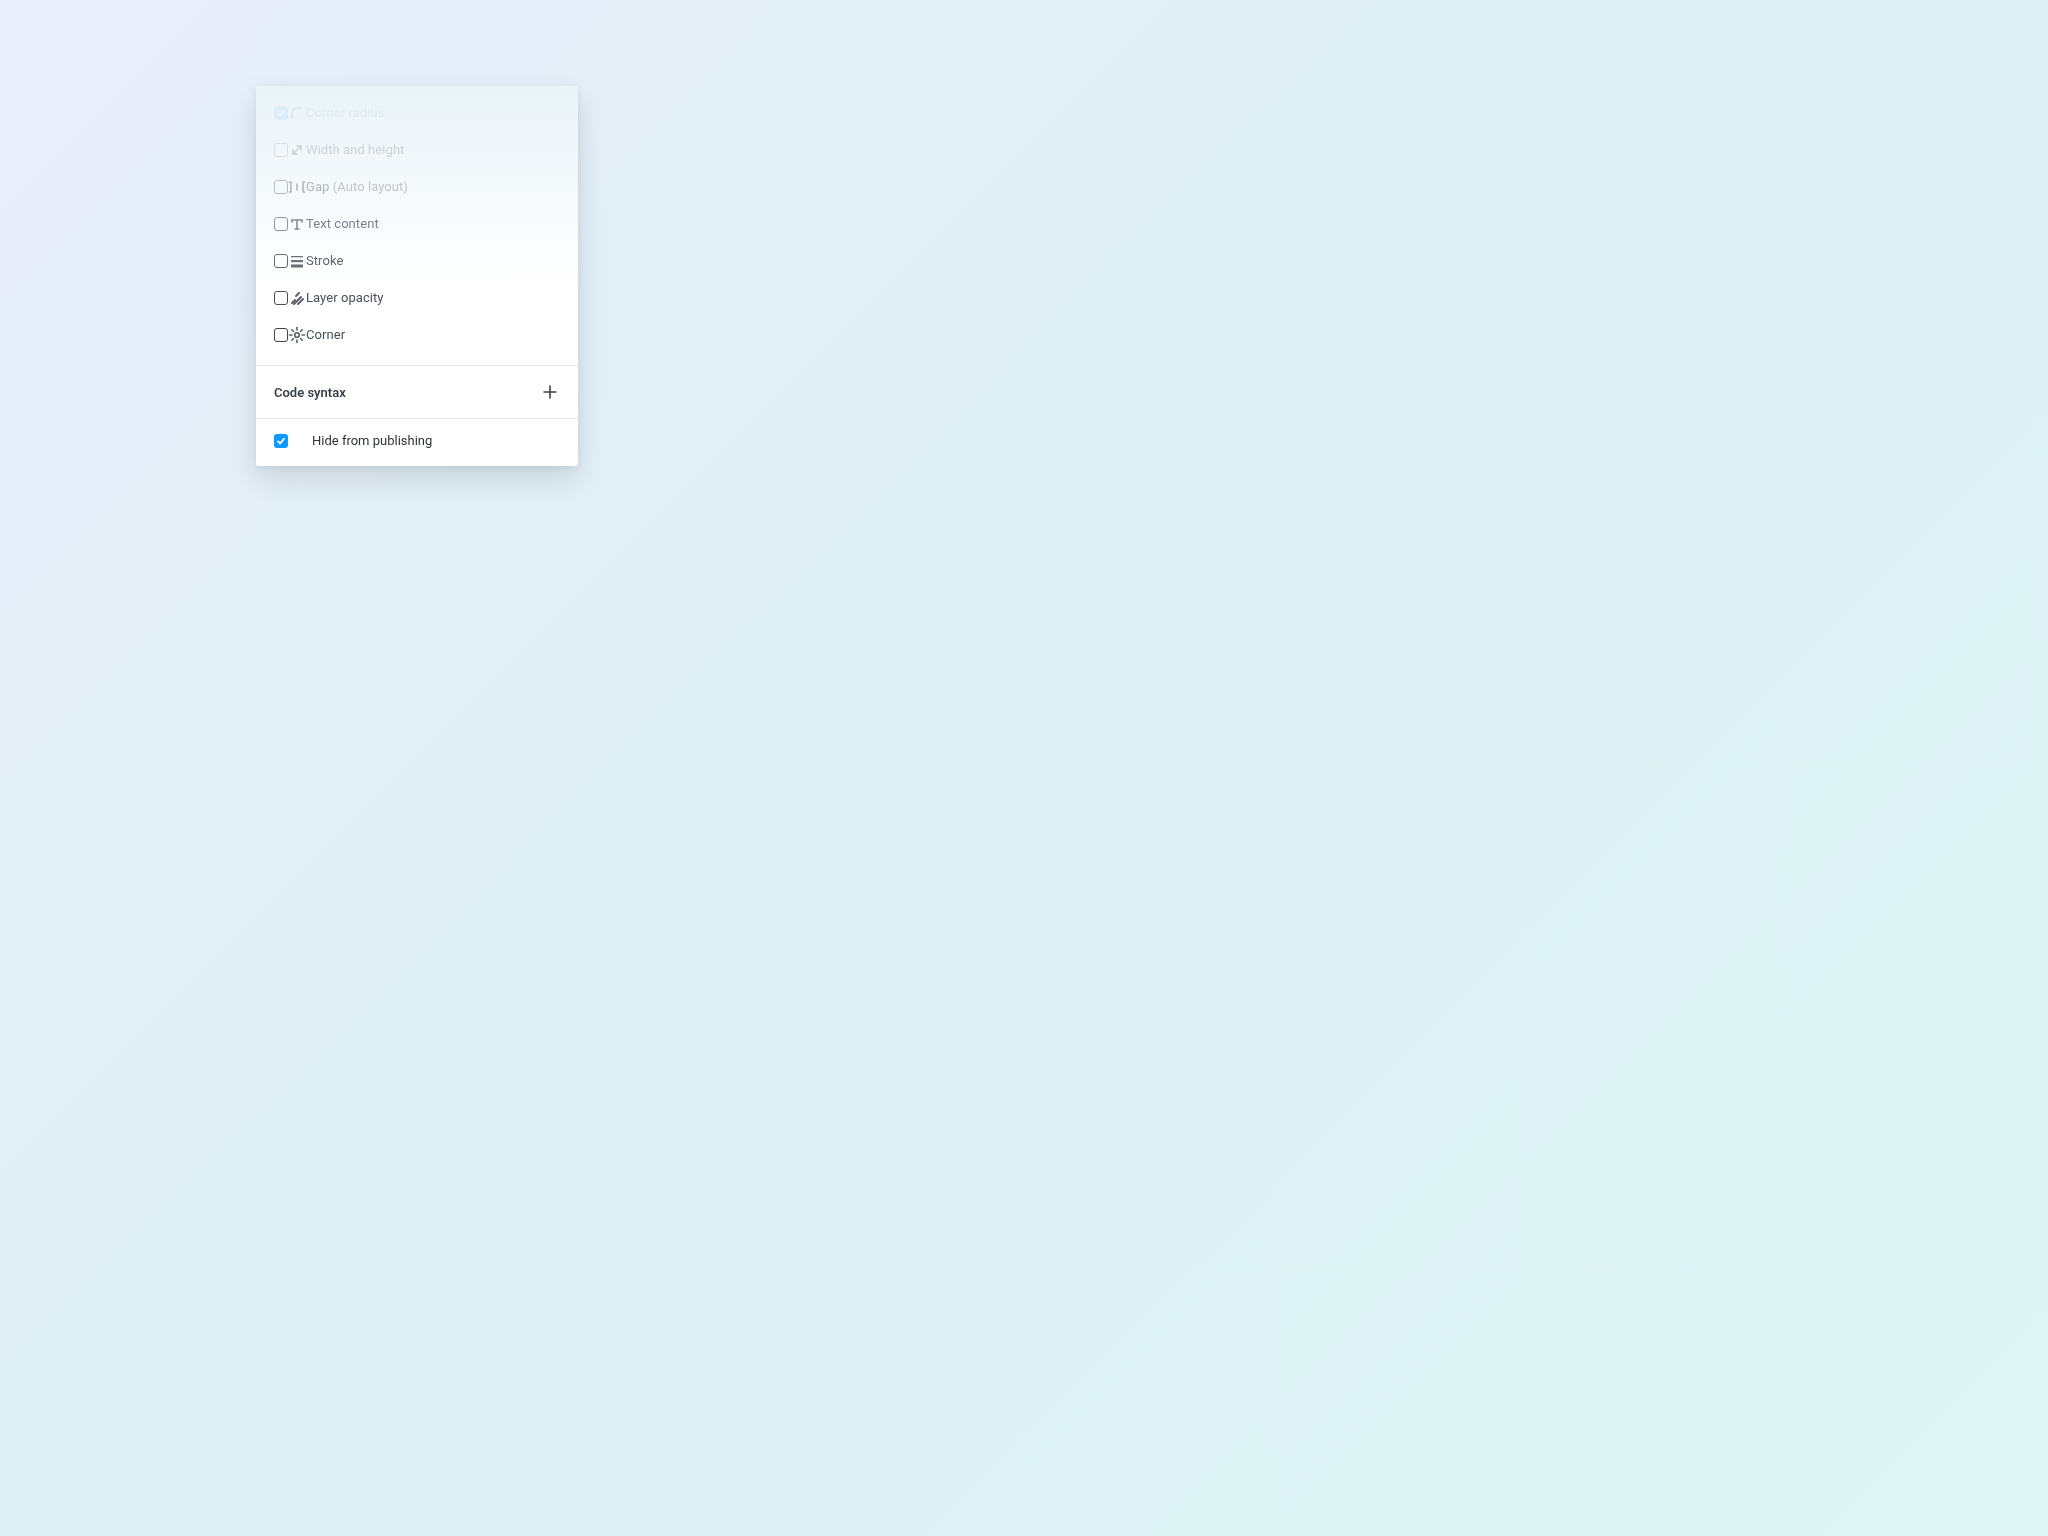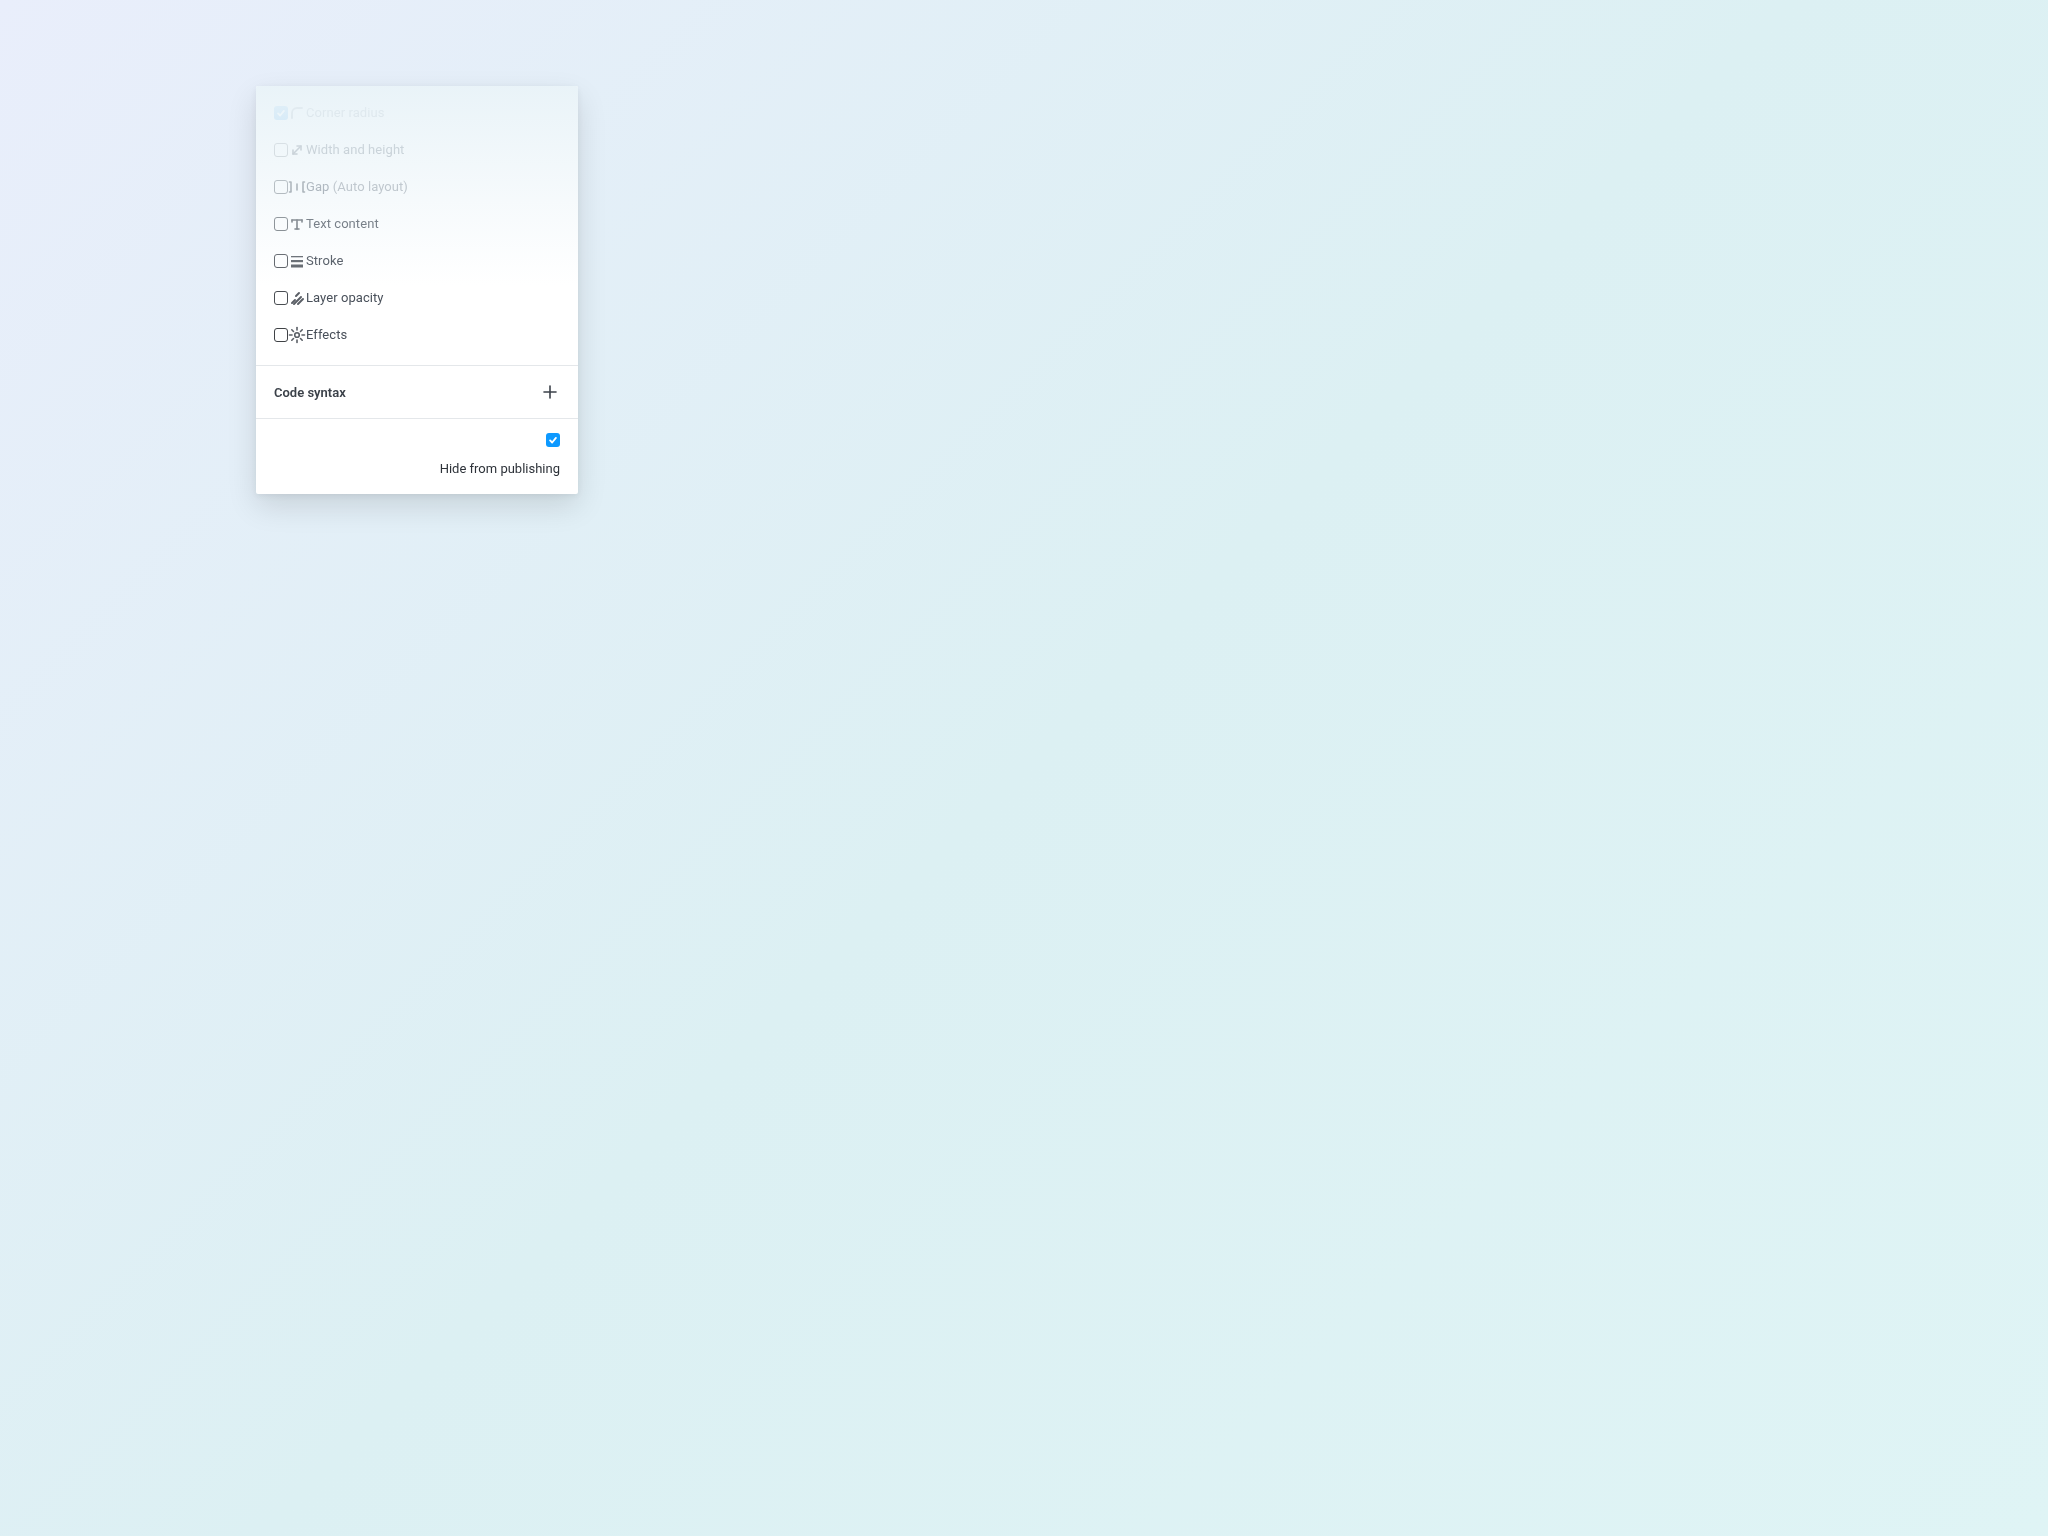--- a/index.html
+++ b/index.html
@@ -109,23 +109,22 @@
   .plus-btn {
     width: 20px; height: 20px;
     display: flex; align-items: center; justify-content: center;
     color: #3b4149;
     cursor: pointer;
   }
 
   .footer-row {
     display: flex;
     align-items: flex-end;
-    gap: 14px;
+    gap: 24px;
     padding: 14px 18px 18px 18px;
-    flex-direction: column;
   }
   .footer-row .label {
     font-size: 13px;
     color: #2d3239;
   }
 </style>
 </head>
 <body>
 
 <div class="panel">
@@ -217,21 +216,21 @@
           <line x1="9" y1="1.5" x2="9" y2="4"></line>
           <line x1="9" y1="14" x2="9" y2="16.5"></line>
           <line x1="1.5" y1="9" x2="4" y2="9"></line>
           <line x1="14" y1="9" x2="16.5" y2="9"></line>
           <line x1="3.8" y1="3.8" x2="5.5" y2="5.5"></line>
           <line x1="12.5" y1="12.5" x2="14.2" y2="14.2"></line>
           <line x1="3.8" y1="14.2" x2="5.5" y2="12.5"></line>
           <line x1="12.5" y1="5.5" x2="14.2" y2="3.8"></line>
         </svg>
       </div>
-      <span class="option-label"><span>Effects</span></span>
+      <span class="option-label"><span>Corner</span></span>
     </div>
 
   </div>
 
   <div class="section-divider"></div>
 
   <div class="code-syntax-row">
     <span class="title">Code syntax</span>
     <div class="plus-btn">
       <svg width="14" height="14" viewBox="0 0 14 14" stroke="currentColor" stroke-width="1.6" stroke-linecap="round">

